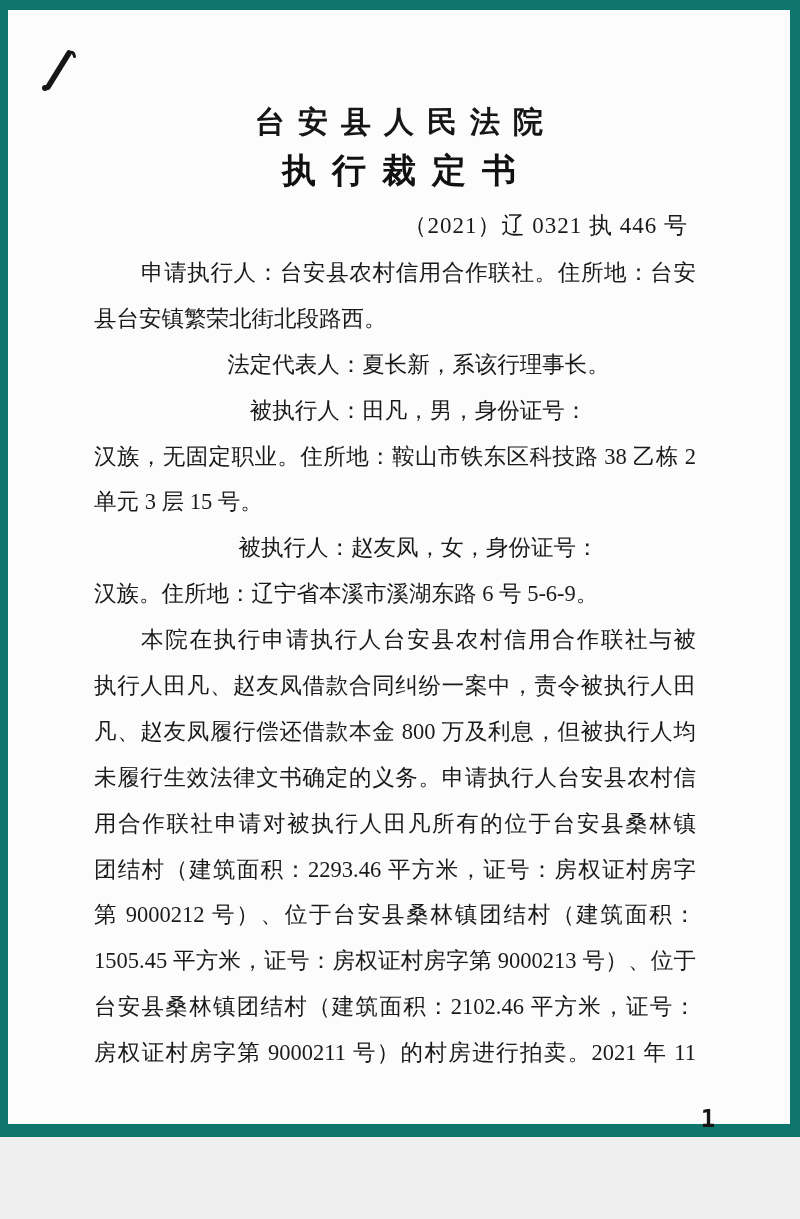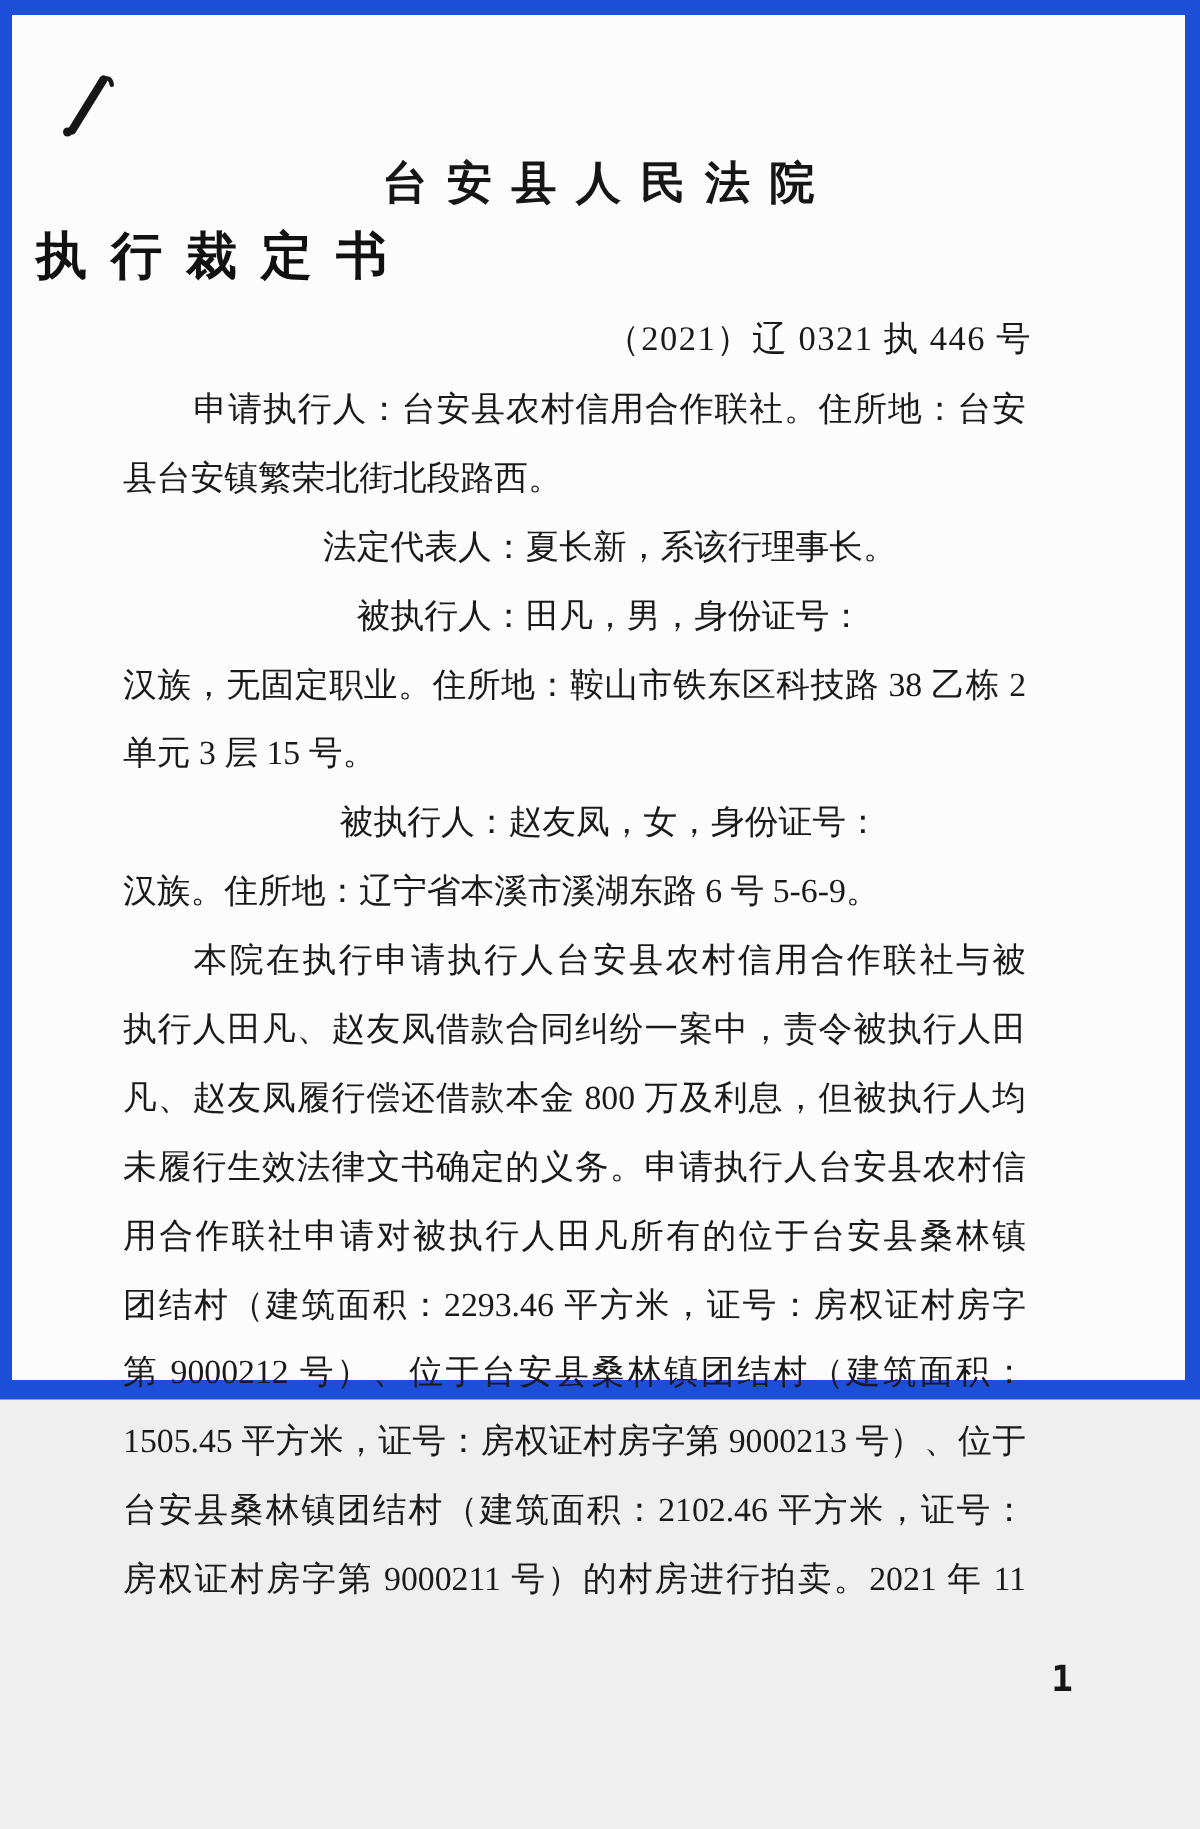--- a/index.html
+++ b/index.html
@@ -7,22 +7,22 @@
     padding: 0;
     width: 800px;
     height: 1219px;
     overflow: hidden;
     background: #efefef;
     font-family: "Liberation Serif", "DejaVu Serif", serif;
   }
   .scan-wrap {
     position: relative;
     width: 800px;
-    height: 933px;
-    background: #1d4ed8;
+    height: 1137px;
+    background: #0f766e;
   }
   .paper {
     position: absolute;
     left: 8px;
     top: 10px;
     right: 10px;
     bottom: 13px;
     background: #fcfcfc;
     color: #1f1f1f;
   }
@@ -41,38 +41,38 @@
     font-weight: 600;
     letter-spacing: 13px;
     padding-left: 13px; 
     color: #161616;
   }
   .doc-title {
     position: absolute;
     left: 0;
     right: 0;
     top: 138px;
-    text-align: left;
+    text-align: center;
     font-size: 34px;
     font-weight: 700;
     letter-spacing: 16px;
     padding-left: 16px;
     color: #111;
   }
   .case-number {
     position: absolute;
     top: 200px;
     right: 102px;
     font-size: 23px;
     letter-spacing: 1px;
     color: #1a1a1a;
   }
   .doc-body {
     position: absolute;
-    left: 74px;
+    left: 86px;
     top: 240px;
     width: 602px;
     font-size: 22.5px;
     color: #1a1a1a;
   }
   .body-line {
     height: 45.9px;
     line-height: 45.9px;
     overflow: hidden;
     text-align: left;

